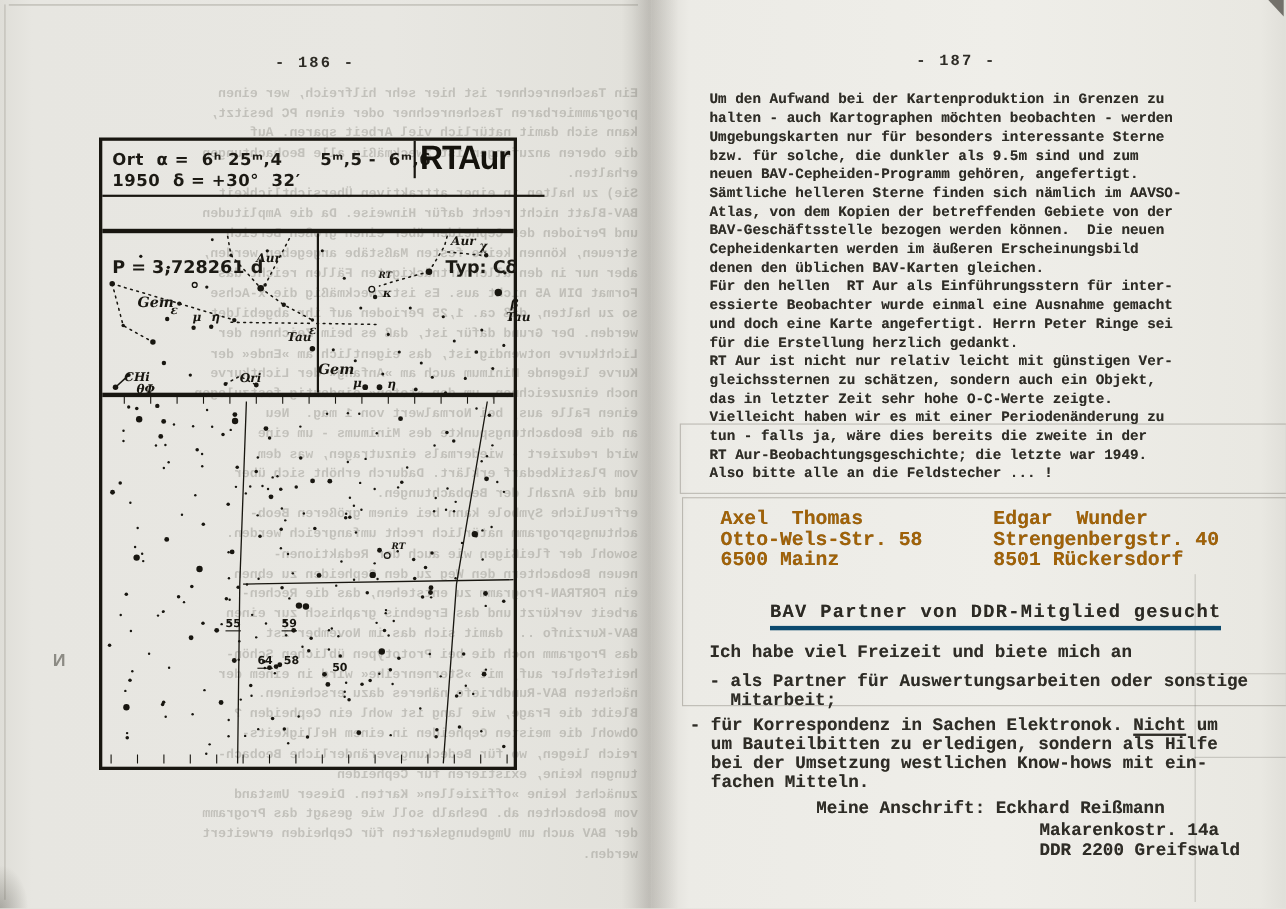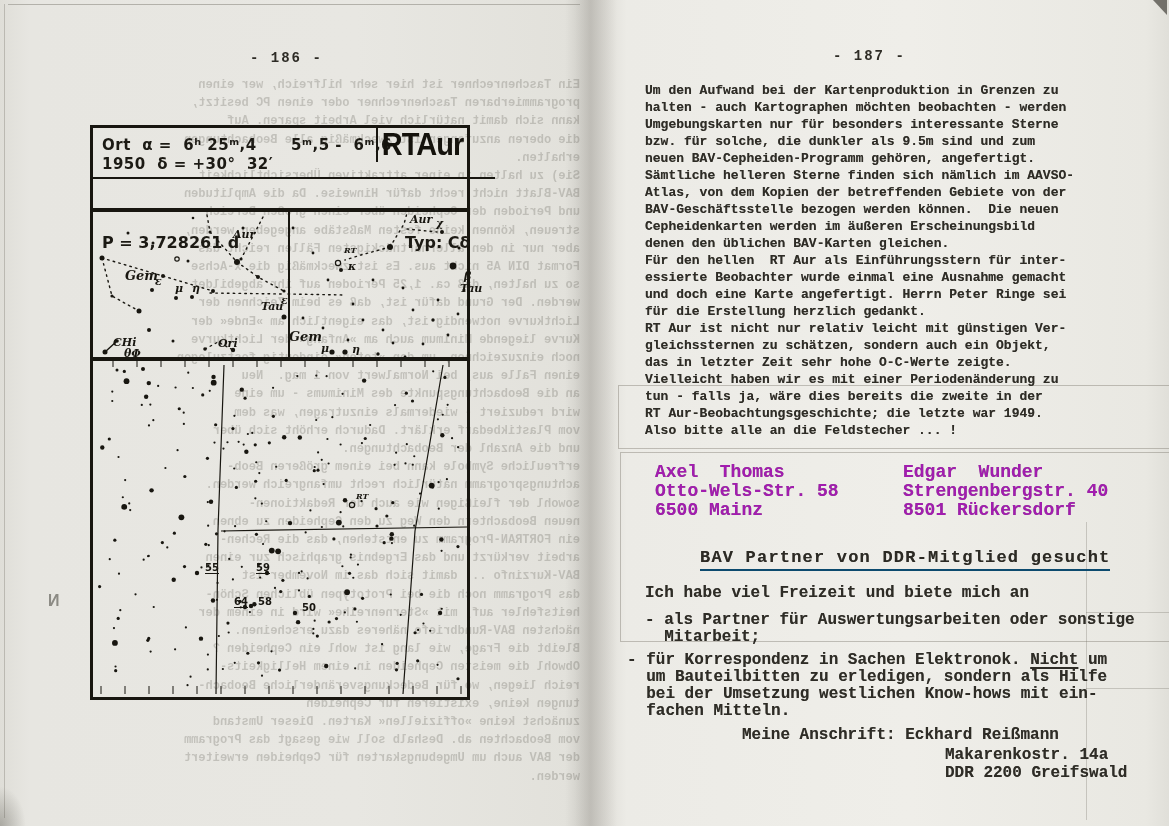--- a/index.html
+++ b/index.html
@@ -8,24 +8,24 @@
   .page{position:absolute;top:0;height:826px;}
   .page-left{left:0;width:592px;background:linear-gradient(90deg,#dfded8,#e7e6e1 5%,#e8e7e2 60%,#e2e1db 97%,#d8d6d0);}
   .page-right{left:592px;width:577px;background:linear-gradient(90deg,#d9d7d1,#ecebe6 6%,#efeee9 55%,#e9e8e2 96%,#e0dfd9);}
   .spine{position:absolute;left:565px;top:0;width:52px;height:826px;background:linear-gradient(90deg,rgba(45,42,35,0),rgba(45,42,35,.15) 48%,rgba(45,42,35,0));pointer-events:none;}
   .edge-top{position:absolute;left:8px;top:4px;width:572px;border-top:1.5px solid #b3b1aa;}
   .edge-left{position:absolute;left:4px;top:4px;height:814px;border-left:1.5px solid #bbb9b2;}
   .corner-tr{position:absolute;left:1153px;top:0;width:0;height:0;border-top:15px solid #56544d;border-left:14px solid transparent;opacity:.8;}
   .smudge-bl{position:absolute;left:0;top:786px;width:26px;height:40px;background:radial-gradient(ellipse at 0% 100%,rgba(70,68,60,.35),rgba(70,68,60,0) 70%);}
   .mono13{font:bold 13px/17px "Liberation Mono",monospace;color:#2e2c26;white-space:pre;text-shadow:0 0 .4px rgba(46,44,38,.55);}
   .mono16{font:bold 16px/17px "Liberation Mono",monospace;color:#2e2c26;white-space:pre;text-shadow:0 0 .4px rgba(46,44,38,.5);}
-  .mono18{font:bold 18px/19px "Liberation Mono",monospace;color:#a21caf;white-space:pre;text-shadow:0 0 .5px rgba(46,44,38,.5);}
+  .mono18{font:bold 18px/19px "Liberation Mono",monospace;color:#a16207;white-space:pre;text-shadow:0 0 .5px rgba(46,44,38,.5);}
   .abs{position:absolute;}
   .pageno{font:bold 14px "Liberation Mono",monospace;letter-spacing:2px;color:#2e2c26;text-align:right;}
-  .head-u{border-bottom:2px solid #0c4a6e;padding-bottom:2px;font:bold 17px "Liberation Mono",monospace;letter-spacing:1.2px;color:#2c2a24;white-space:pre;text-shadow:0 0 .5px rgba(46,44,38,.5);}
+  .head-u{border-bottom:4px solid #0c4a6e;padding-bottom:2px;font:bold 17px "Liberation Mono",monospace;letter-spacing:1.2px;color:#2c2a24;white-space:pre;text-shadow:0 0 .5px rgba(46,44,38,.5);}
   .uline{text-decoration:underline;text-decoration-thickness:2px;text-underline-offset:3px;}
   
   .chart{position:absolute;left:90px;top:125px;width:374px;height:569px;border:3px solid #181610;}
   .chart .hdr1{position:absolute;left:0;top:0;width:374px;height:49px;border-bottom:2px solid #181610;padding-left:28px;}
   .chart .namecell{position:absolute;right:0;top:0;width:89px;height:34px;border-left:2px solid #181610;display:flex;justify-content:center;}
   .chart .starname{font-family:"Liberation Sans",sans-serif;font-weight:bold;font-size:29px;letter-spacing:-1px;color:#14120c;transform:scaleY(1.06);}
   .chart .hline1{position:absolute;left:9px;top:8px;font:15px "DejaVu Sans",sans-serif;font-weight:600;letter-spacing:.5px;color:#1c1a14;white-space:pre;}
   .chart .hline2{position:absolute;left:9px;top:27px;font:15px "DejaVu Sans",sans-serif;font-weight:600;letter-spacing:.5px;color:#1c1a14;white-space:pre;}
   .chart .hdr2{position:absolute;left:0;top:51px;width:374px;height:29px;border-bottom:4px solid #181610;}
   .chart .period{position:absolute;left:9px;top:54px;font:16px "DejaVu Sans",sans-serif;font-weight:600;color:#1c1a14;white-space:pre;}

